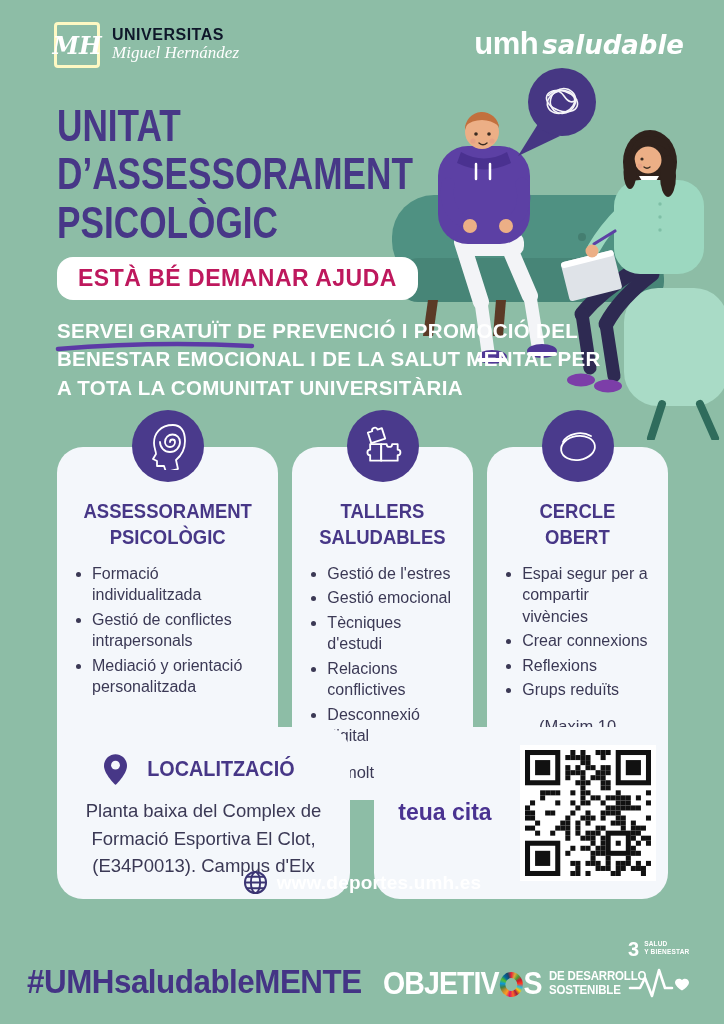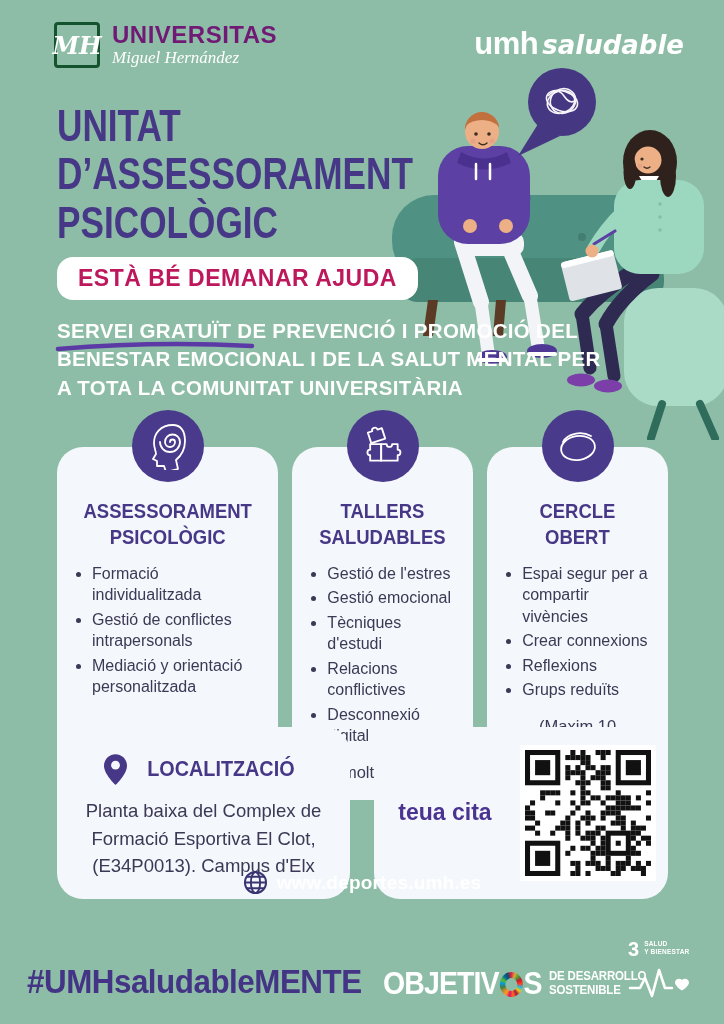--- a/index.html
+++ b/index.html
@@ -6,23 +6,23 @@
     --bg:#8DBDA6; --purple:#473787; --purple-deep:#4A3A8C; --card:#F4F7FB;
     --ink:#3B3955; --teal:#4F9182; --teal-dark:#447E70; --mint:#9CD8C0;
   }
   *{margin:0;padding:0;box-sizing:border-box;}
   html,body{background:#666;}
   body{font-family:"Liberation Sans", sans-serif;}
   .poster{position:relative;width:724px;height:1024px;background:var(--bg);overflow:hidden;margin:0 auto;}
 
   
   .uni-logo{position:absolute;left:54px;top:22px;display:flex;align-items:center;gap:12px;z-index:3;}
-  .uni-box{width:46px;height:46px;border:3px solid #14532d;border-radius:4px;display:flex;align-items:center;justify-content:center;
+  .uni-box{width:46px;height:46px;border:3px solid #fef9c3;border-radius:4px;display:flex;align-items:center;justify-content:center;
            font-family:"DejaVu Serif",serif;font-style:italic;font-weight:bold;font-size:24px;color:#fff;}
-  .uni-name{color:#701a75;font-weight:bold;font-size:24px;letter-spacing:.5px;line-height:1.05;}
+  .uni-name{color:#0f172a;font-weight:bold;font-size:16px;letter-spacing:.5px;line-height:1.05;}
   .uni-sub{color:#fff;font-family:"Liberation Serif",serif;font-style:italic;font-size:17px;}
   .brand{position:absolute;right:40px;top:26px;color:#fff;z-index:3;display:flex;align-items:baseline;}
   .brand-bold{font-size:31px;font-weight:800;letter-spacing:-.5px;}
   .brand-script{font-size:26px;font-style:italic;font-weight:600;margin-left:4px;font-family:"DejaVu Sans",sans-serif;}
 
   
   .hero-title{position:absolute;left:57px;top:102px;z-index:2;color:var(--purple);
               font-size:44px;font-weight:800;line-height:1.1;letter-spacing:0;
               transform:scaleX(.8);transform-origin:0 0;white-space:nowrap;}
   .pill{position:absolute;left:57px;top:257px;z-index:2;background:#fff;border-radius:16px;

